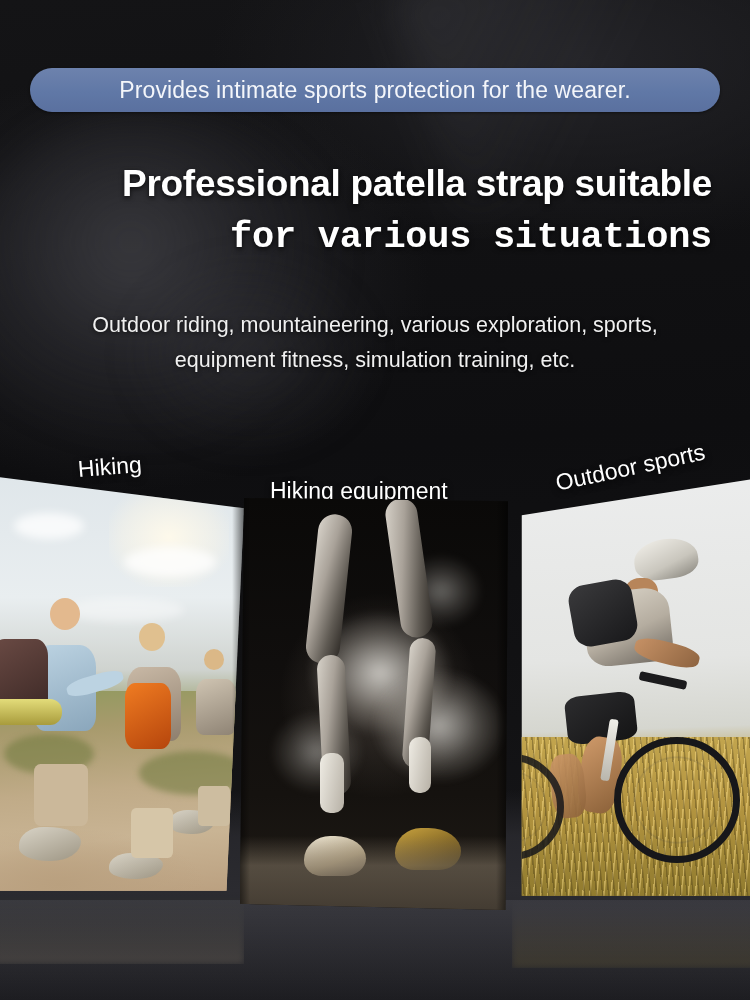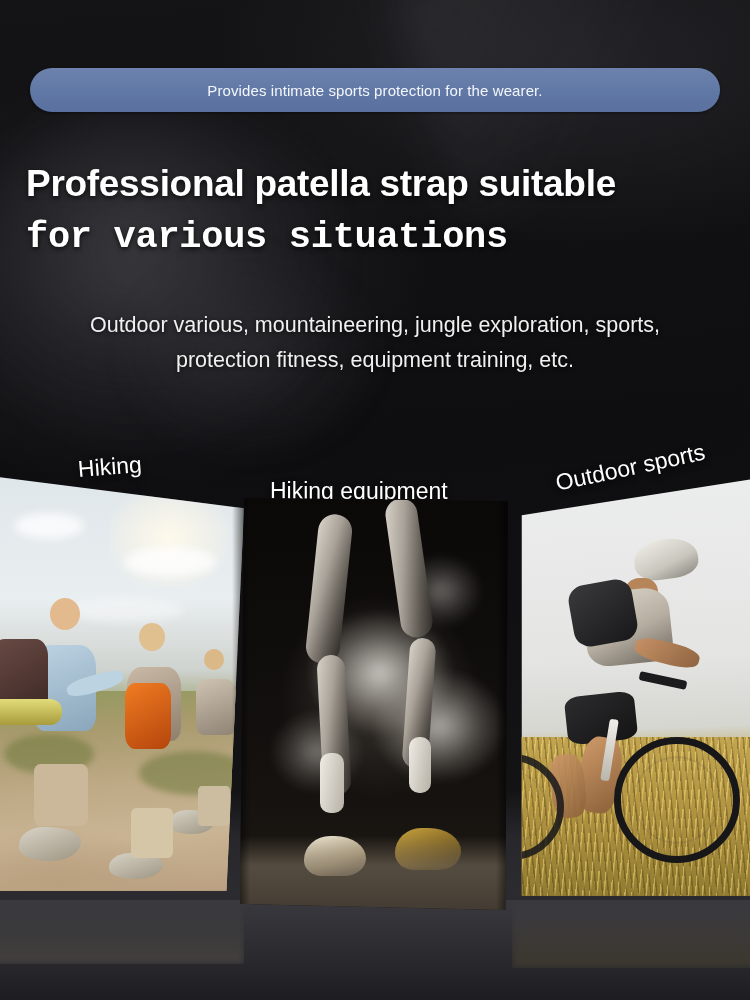--- a/index.html
+++ b/index.html
@@ -77,39 +77,39 @@
     box-sizing: border-box;
     border-radius: 22px;
     background: linear-gradient(180deg, #6d82ad 0%, #6078a6 55%, #5a709f 100%);
     display: flex;
     align-items: center;
     justify-content: center;
     box-shadow: 0 1px 3px rgba(0,0,0,0.45);
   }
   .banner-text {
     color: #f4f6fa;
-    font-size: 15px;
+    font-size: 23px;
     letter-spacing: 0.1px;
     white-space: nowrap;
   }
 
   
   .headline {
     position: absolute;
     left: 0;
     right: 0;
     top: 158px;
-    text-align: left;
+    text-align: right;
     color: #ffffff;
     font-size: 37px;
     font-weight: bold;
     line-height: 1.42;
     letter-spacing: -0.3px;
     text-shadow: 0 2px 5px rgba(0,0,0,0.75);
-    padding: 0 26px;
+    padding: 0 38px;
     box-sizing: border-box;
   }
   .headline .l2 { display: block; font-family: Liberation Mono, monospace; }
 
   
   .subtitle {
     position: absolute;
     left: 0;
     right: 0;
     top: 308px;
@@ -414,22 +414,22 @@
   <div class="banner">
     <span class="banner-text">Provides intimate sports protection for the wearer.</span>
   </div>
 
   <div class="headline">
     <span>Professional patella strap suitable</span>
     <span class="l2">for various situations</span>
   </div>
 
   <div class="subtitle">
-    <span>Outdoor various, mountaineering, jungle exploration, sports,</span>
-    <span class="l2">protection fitness, equipment training, etc.</span>
+    <span>Outdoor riding, mountaineering, various exploration, sports,</span>
+    <span class="l2">equipment fitness, simulation training, etc.</span>
   </div>
 
   <div class="plabel plabel-hiking">Hiking</div>
   <div class="plabel plabel-equipment">Hiking equipment</div>
   <div class="plabel plabel-outdoor">Outdoor sports</div>
 
   <div class="reflect reflect-left">
     <div class="refl-hike"></div>
   </div>
   <div class="reflect reflect-right">

